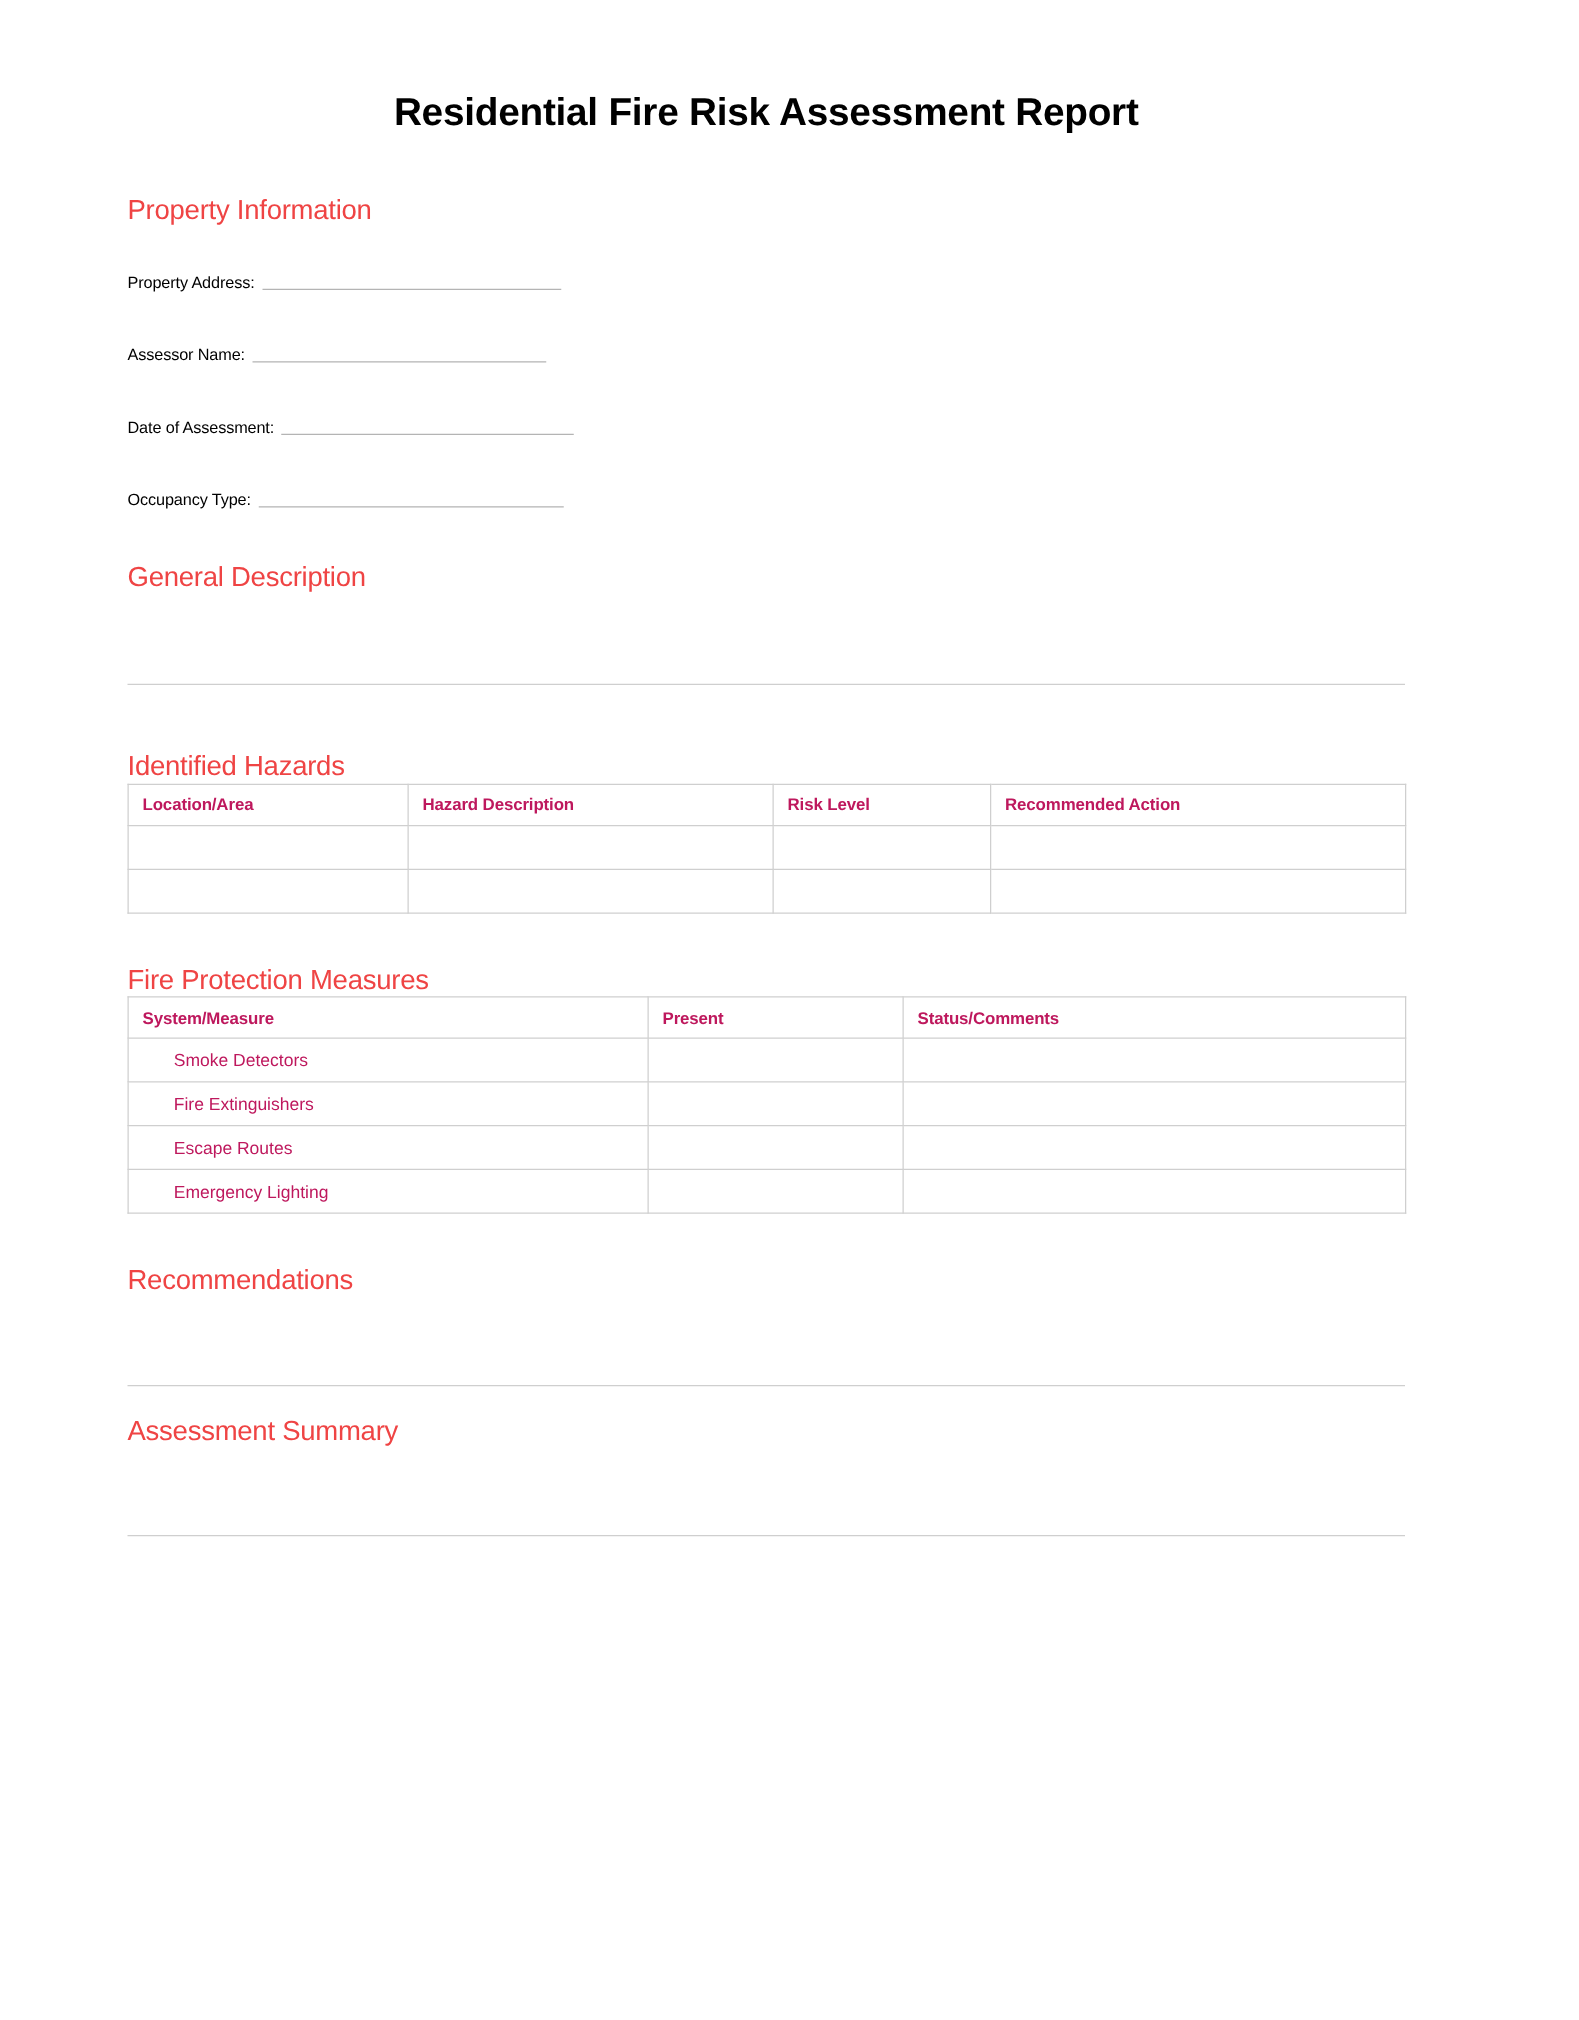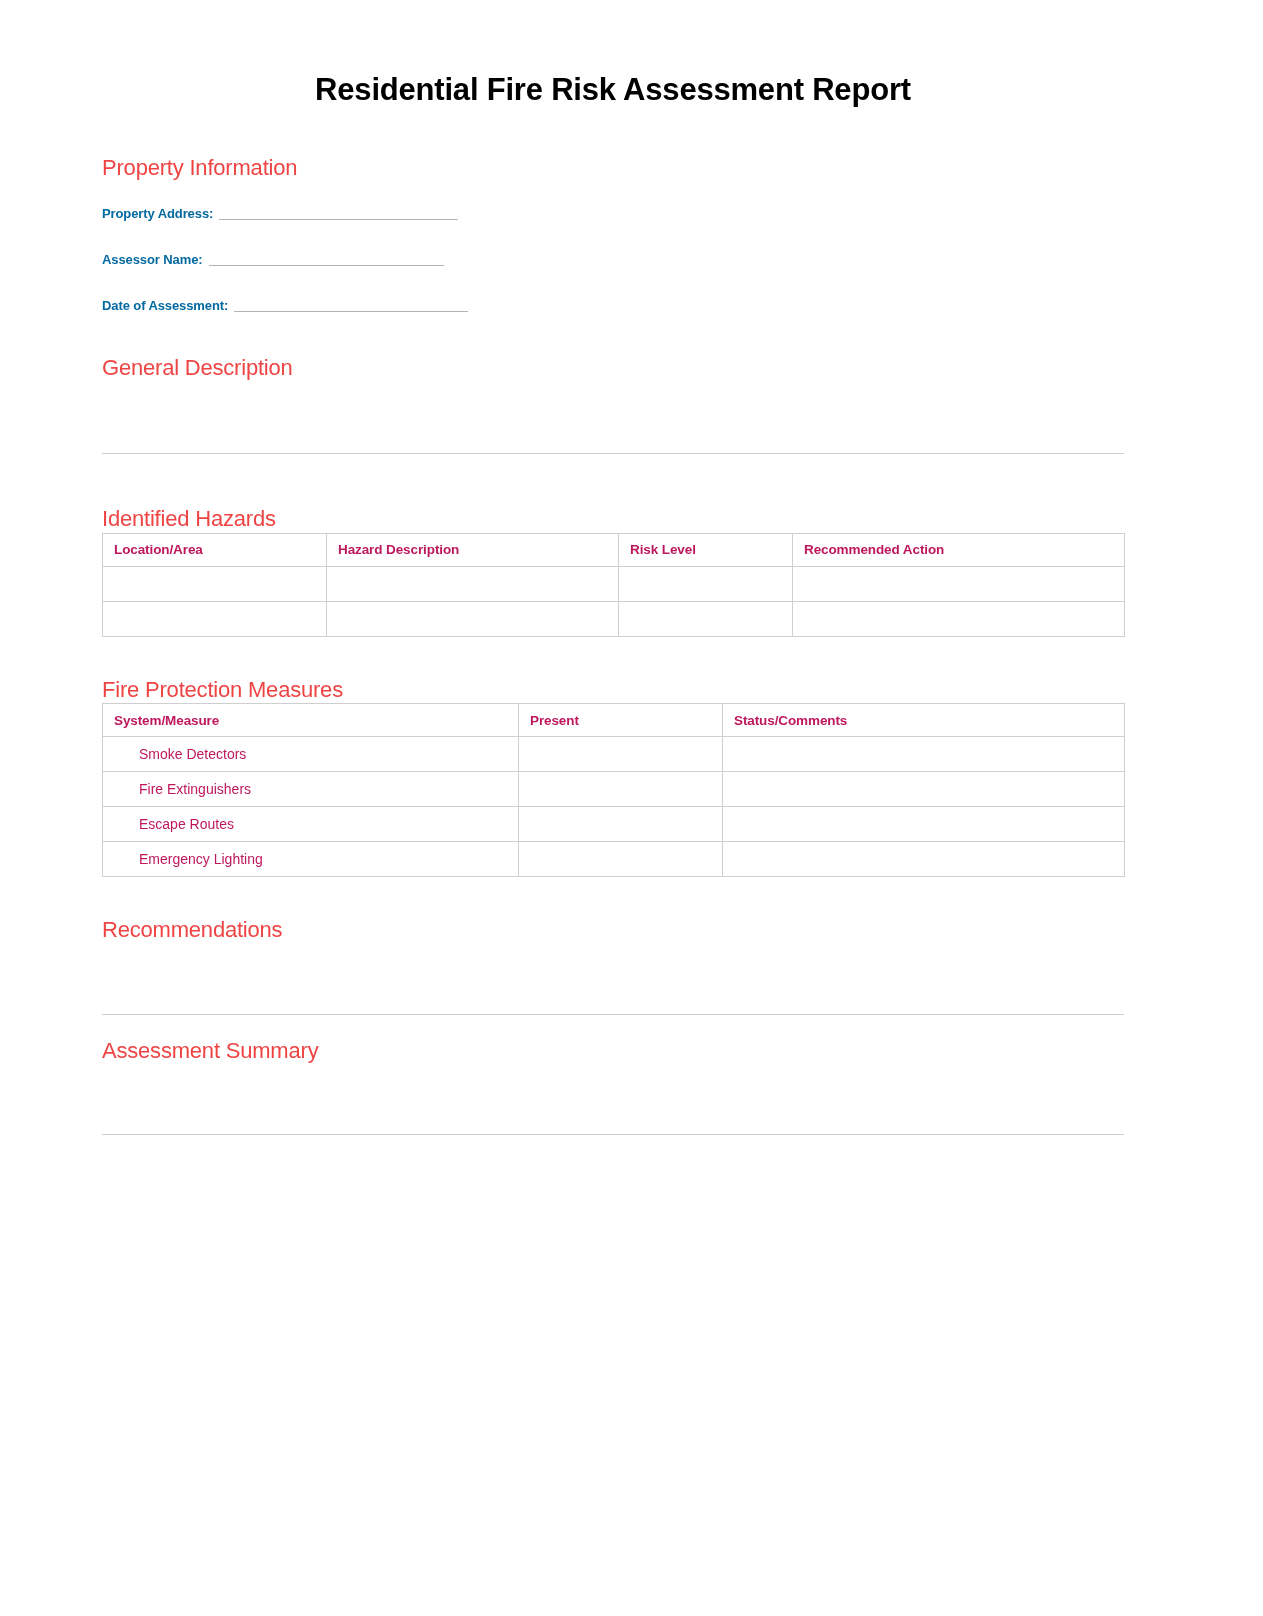--- a/index.html
+++ b/index.html
@@ -63,25 +63,26 @@
     list-style: none;
   }
   .field-row {
     display: flex;
     align-items: flex-end;
     margin-top: 33px;
   }
   .field-row.first { margin-top: 26px; }
   .field-label {
     font-size: 13px;
-    font-weight: bold;
-    color: #0369a1;
+    font-weight: normal;
+    color: #000000;
     white-space: nowrap;
     line-height: 1;
     letter-spacing: -0.1px;
+    margin-top: 12px;
   }
   .field-line {
     display: inline-block;
     border-bottom: 1px solid #b4b4b4;
     height: 10px;
     margin-left: 6px;
     flex: 0 0 auto;
   }
   .line-address   { width: 239px; }
   .line-assessor  { width: 235px; }
@@ -155,20 +156,24 @@
       <div class="field-row">
         <span class="field-label">Assessor Name:</span>
         <span class="field-line line-assessor"></span>
       </div>
 
       <div class="field-row">
         <span class="field-label">Date of Assessment:</span>
         <span class="field-line line-date"></span>
       </div>
 
+      <div class="field-row">
+        <span class="field-label">Occupancy Type:</span>
+        <span class="field-line line-occupancy"></span>
+      </div>
 
     </div>
 
     <h2 class="section-heading h-general">General Description</h2>
     <div class="writing-area wa-general"></div>
 
     <h2 class="section-heading h-hazards">Identified Hazards</h2>
 
     <table class="doc-table tbl-hazards">
       <colgroup>

